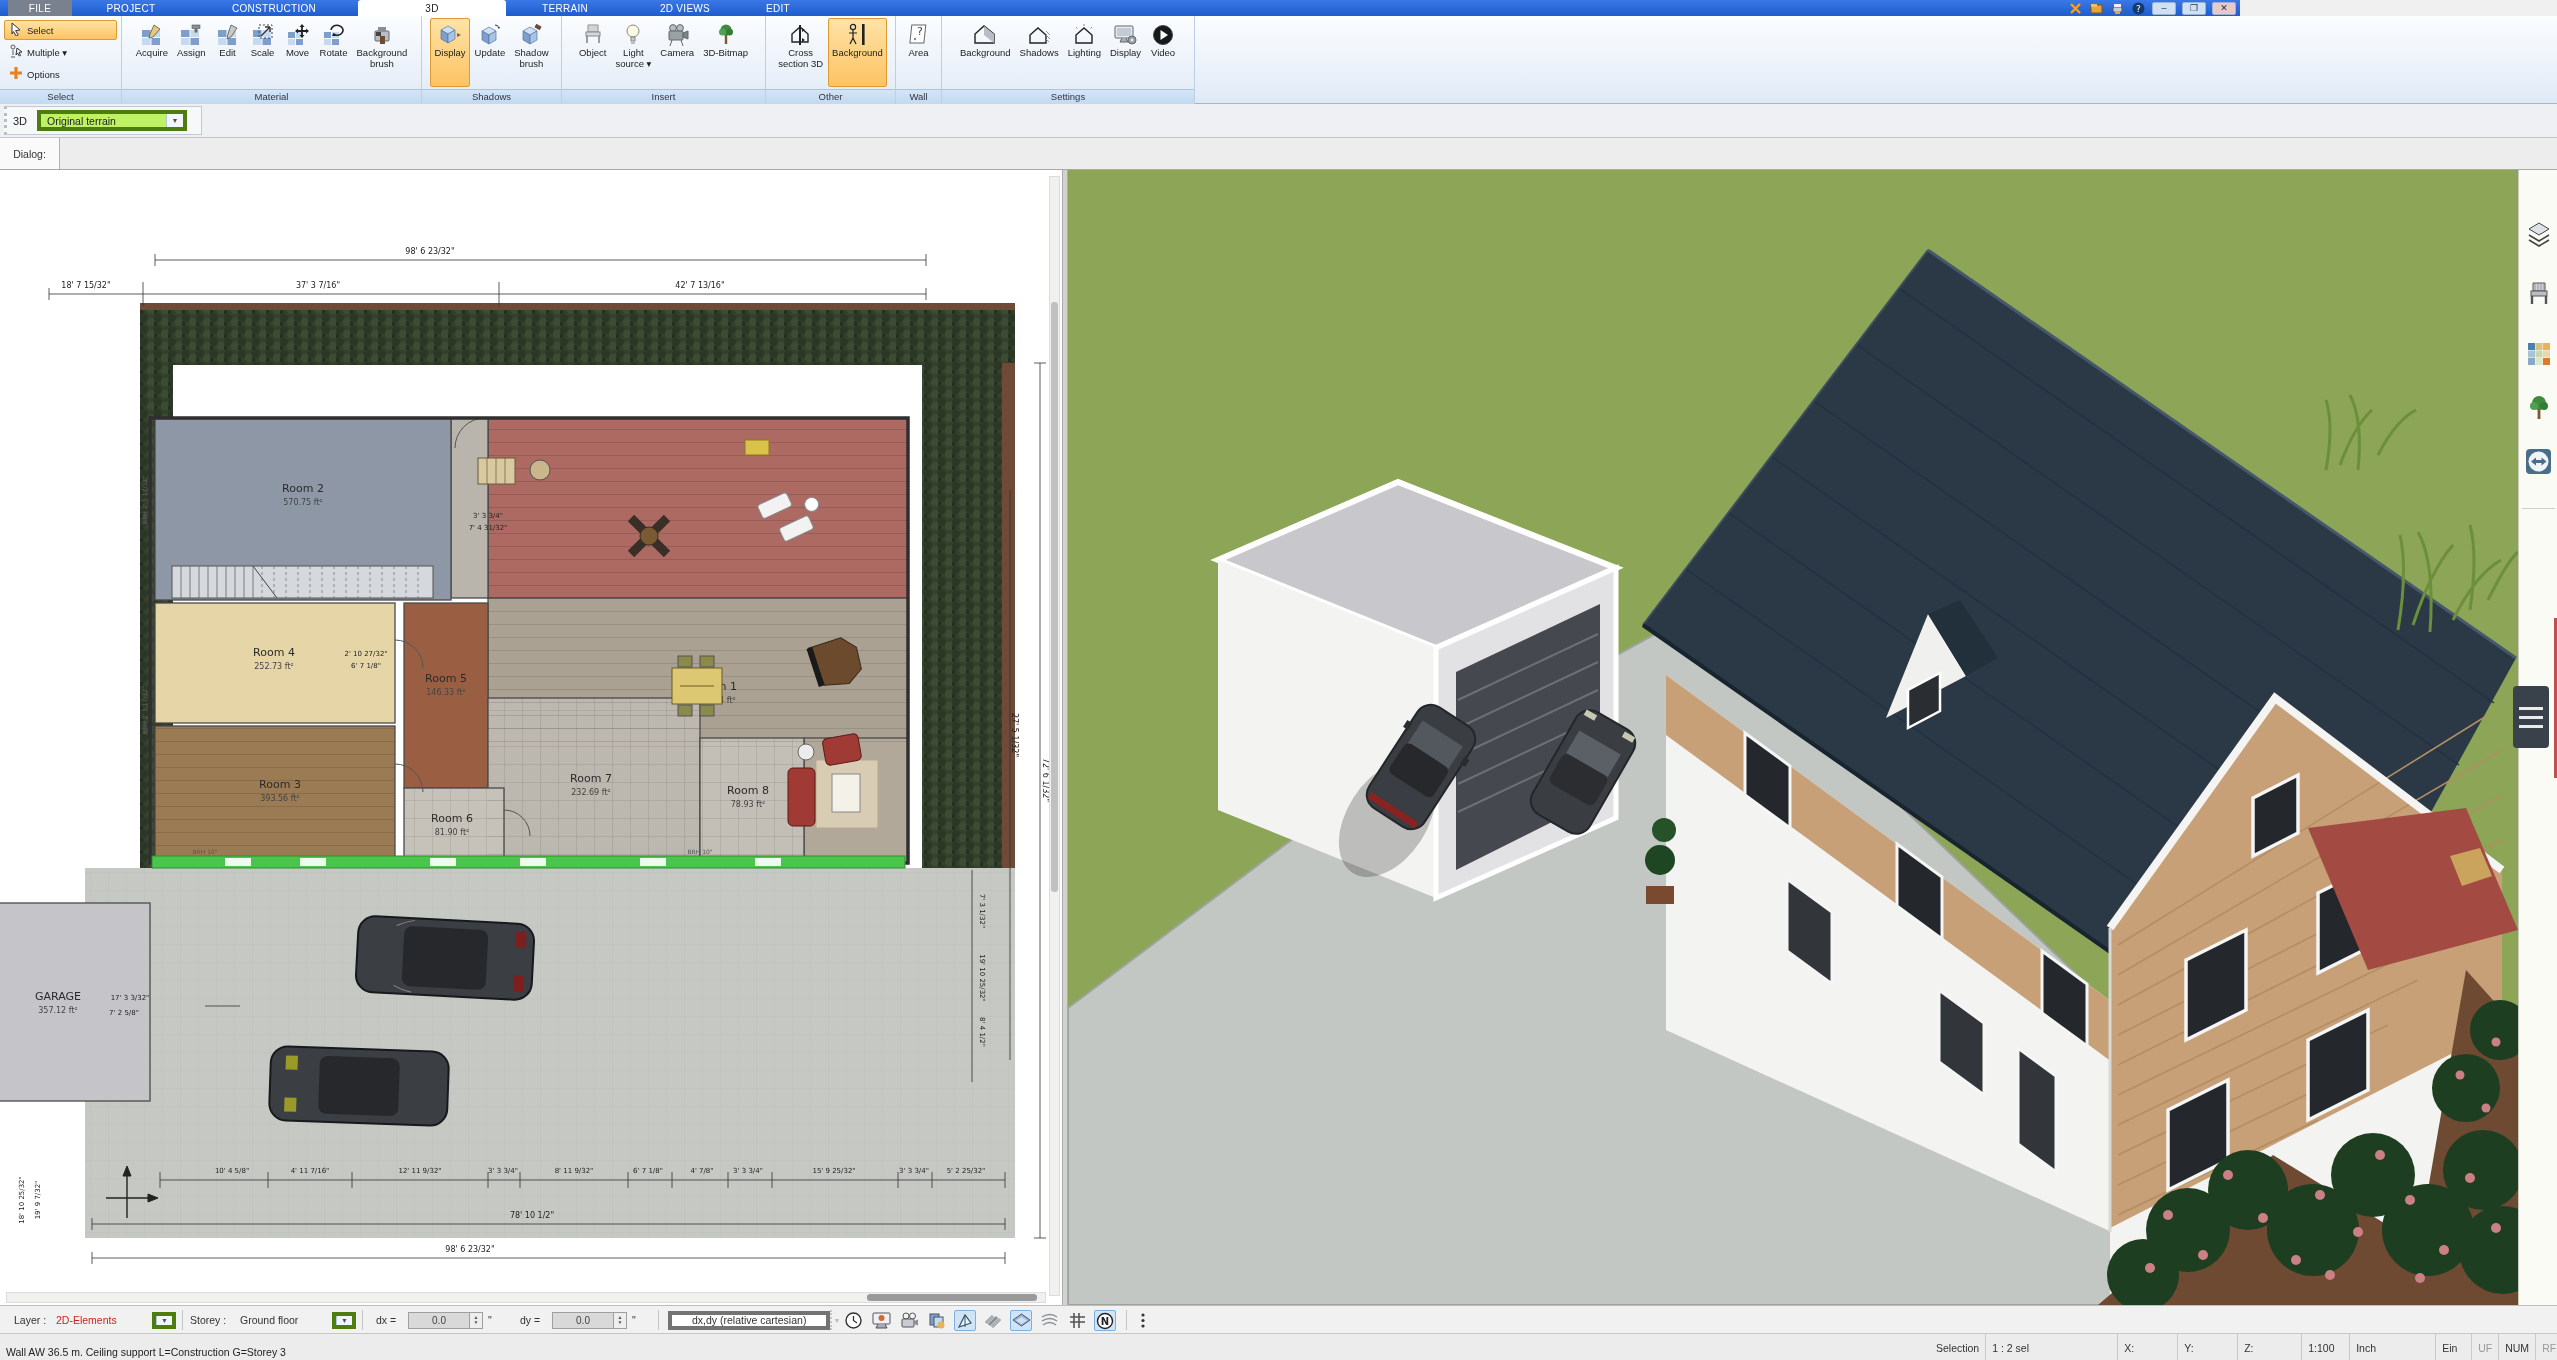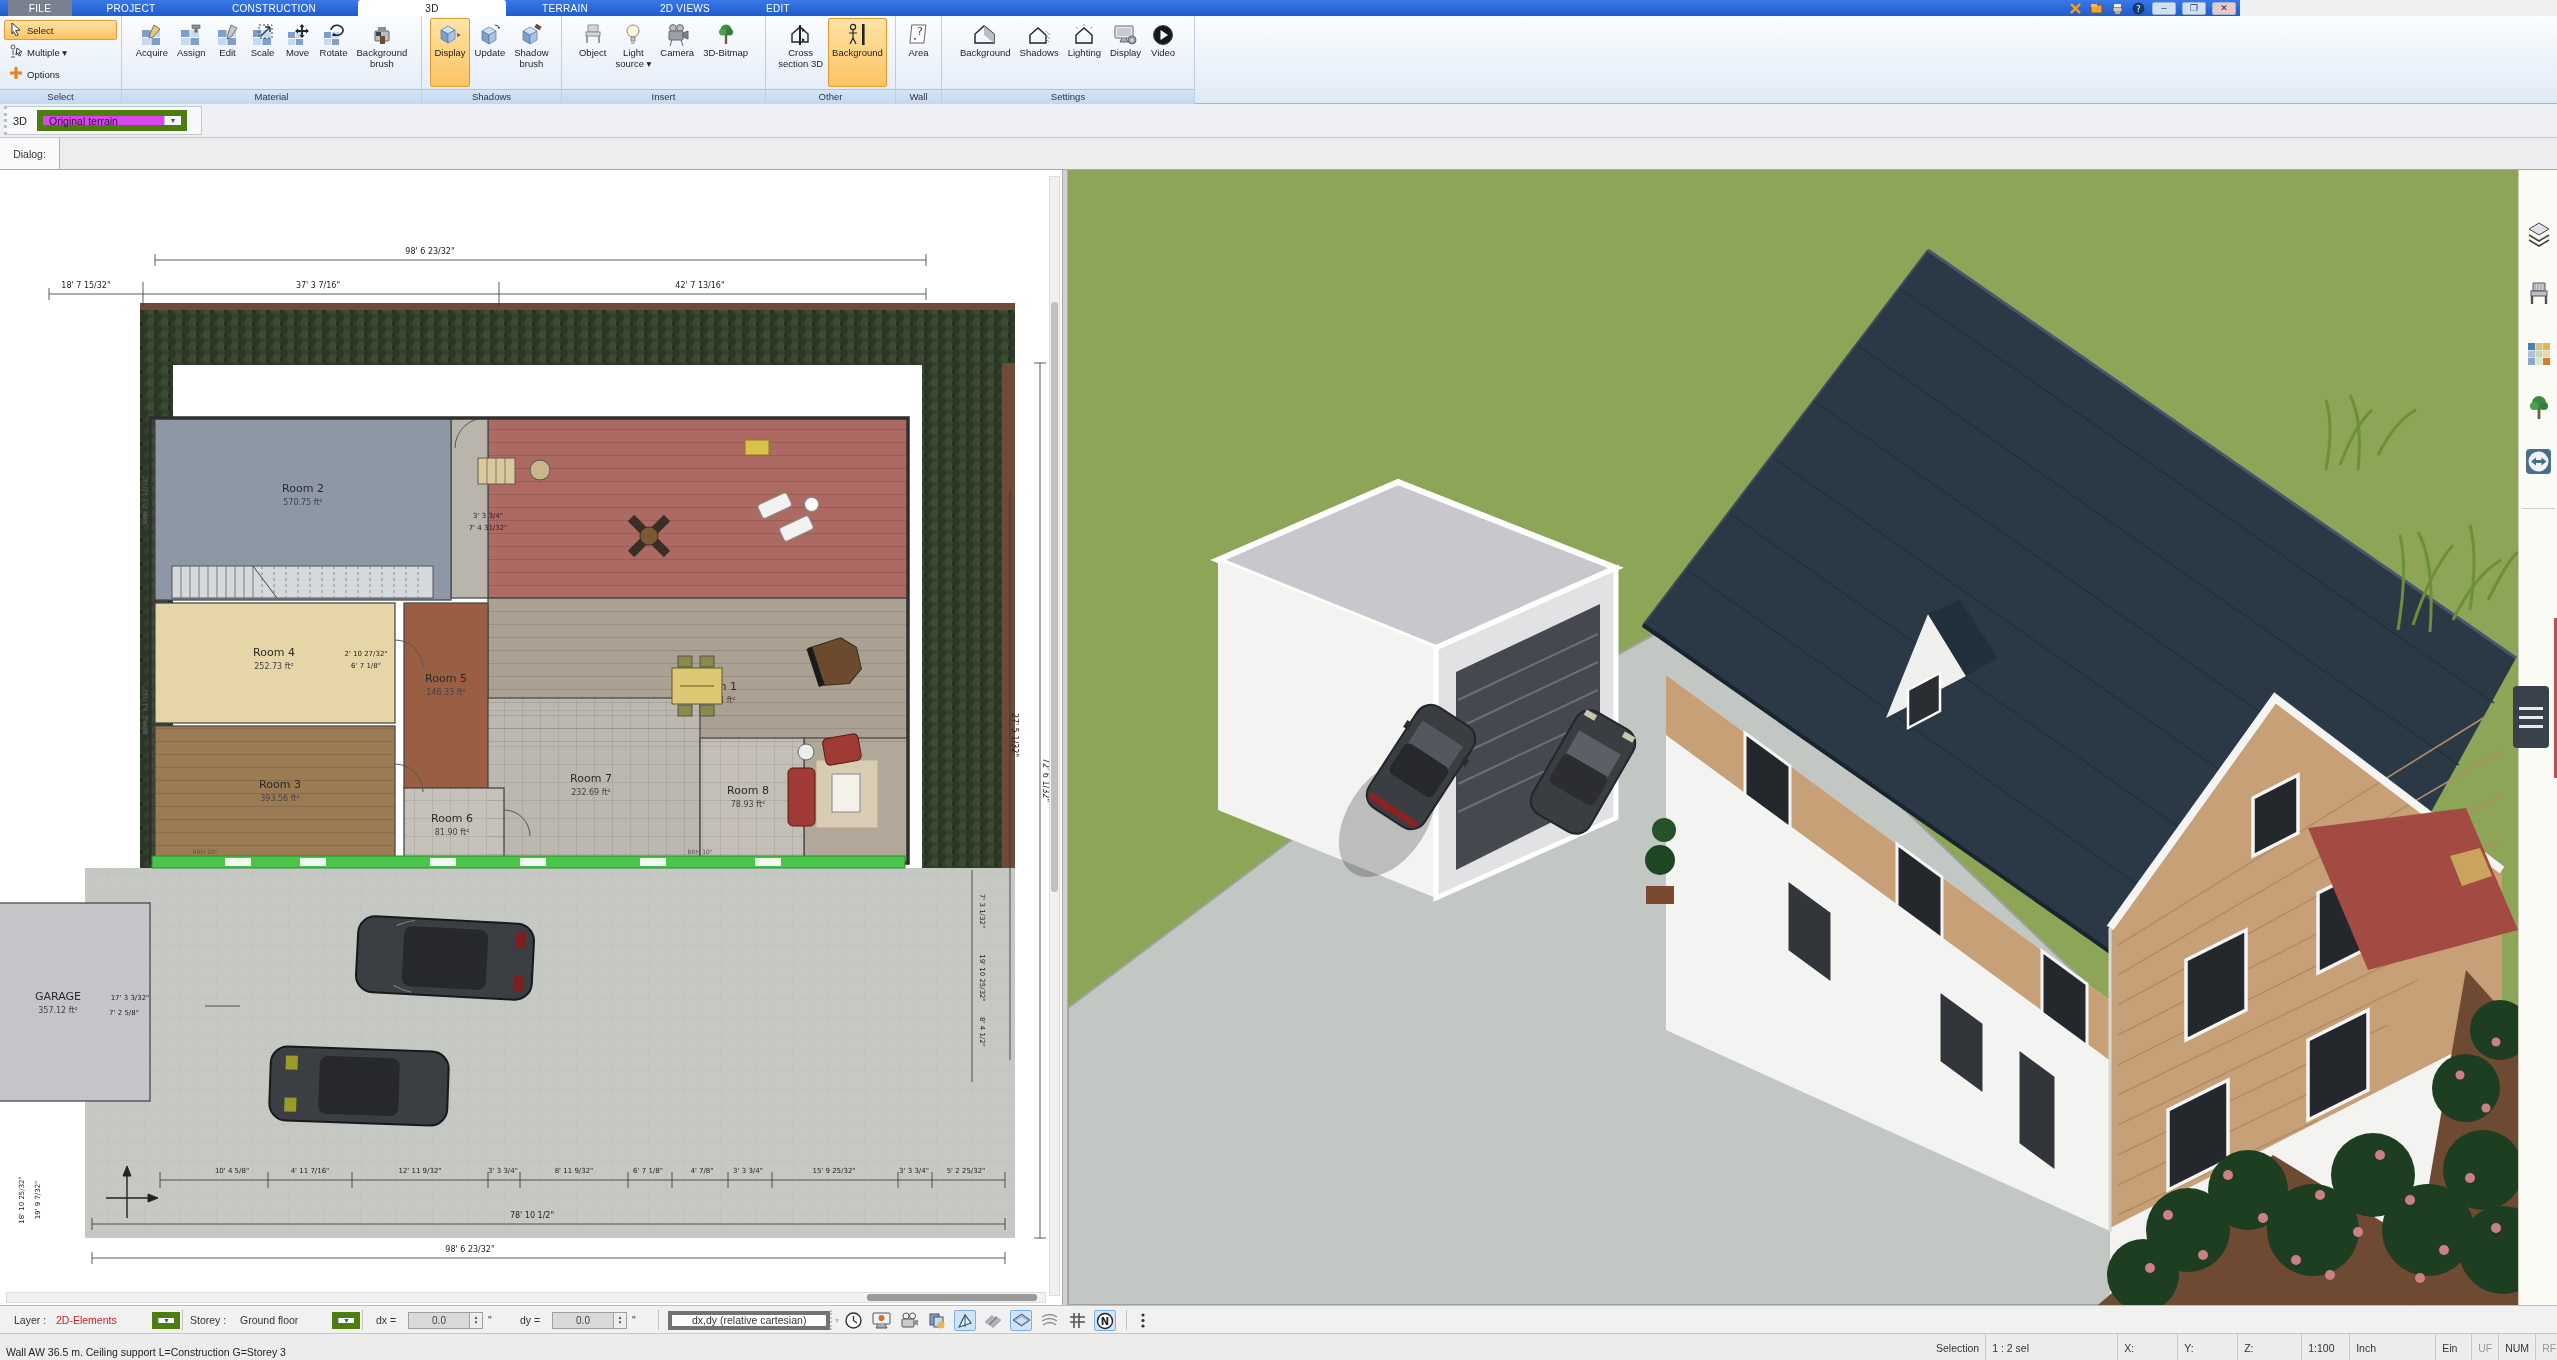--- a/index.html
+++ b/index.html
@@ -35,21 +35,21 @@
   .rbtn.hl { background:linear-gradient(#ffe3a6,#fcc363); border-color:#de9b32; }
   .vstack { display:flex; flex-direction:column; justify-content:flex-start; gap:2px; padding:4px 4px; }
   .sbtn { display:flex; align-items:center; gap:4px; font-size:9.5px; padding:1px 4px; border:1px solid transparent; border-radius:2px; }
   .sbtn.hl { background:linear-gradient(#ffe3a6,#fcc363); border-color:#de9b32; }
 
   
   #viewbar { position:absolute; left:0; top:104px; width:2557px; height:34px; background:#eef0f3; border-bottom:1px solid #c6c6c6; }
   #viewbar .panel { position:absolute; left:4px; top:2px; width:198px; height:29px;
     background:#f7f8fa; border:1px solid #c0c8d2; display:flex; align-items:center; gap:10px; padding:0 6px;
     border-left:3px dotted #b8bec6; }
-  .combo { background:#d946ef; border:6px solid #4d7c0f; height:21px; display:flex; align-items:center; }
+  .combo { background:#bef264; border:4px solid #4d7c0f; height:21px; display:flex; align-items:center; }
   .combo .val { padding:0 6px; font-size:10.5px; }
   .combo .arrow { width:17px; height:100%; border-left:1px solid #b5c4d6; background:#f2f6fb;
     display:flex; align-items:center; justify-content:center; font-size:7px; color:#456; }
   #dialogrow { position:absolute; left:0; top:138px; width:2557px; height:32px; background:#ededed; border-bottom:1px solid #a9a9a9; }
   #dialogrow .dlgbox { position:absolute; left:0; top:0; width:60px; height:31px; background:#fafafa;
     border-right:1px solid #b3b3b3; display:flex; align-items:center; justify-content:center; font-size:10.5px; color:#333; }
 
   
   #canvas { position:absolute; left:0; top:170px; width:2557px; height:1135px; background:#9aa0a6; }
   #plan2d { position:absolute; left:0; top:0; width:1062px; height:1135px; background:#fff; overflow:hidden; }

